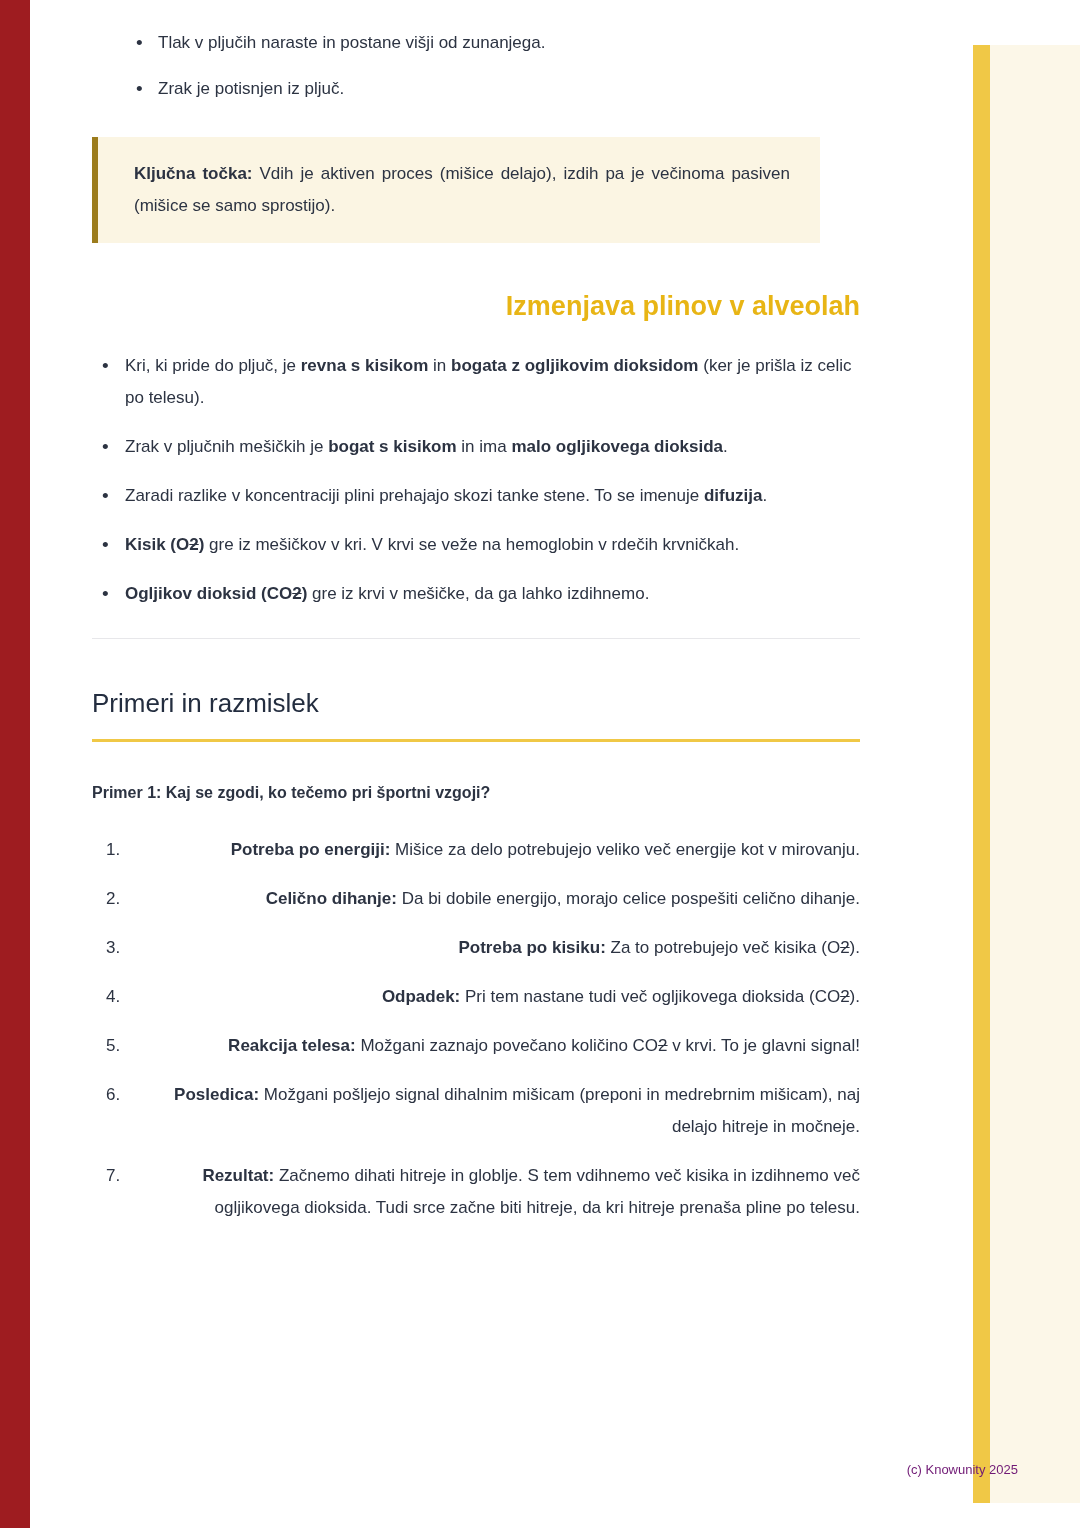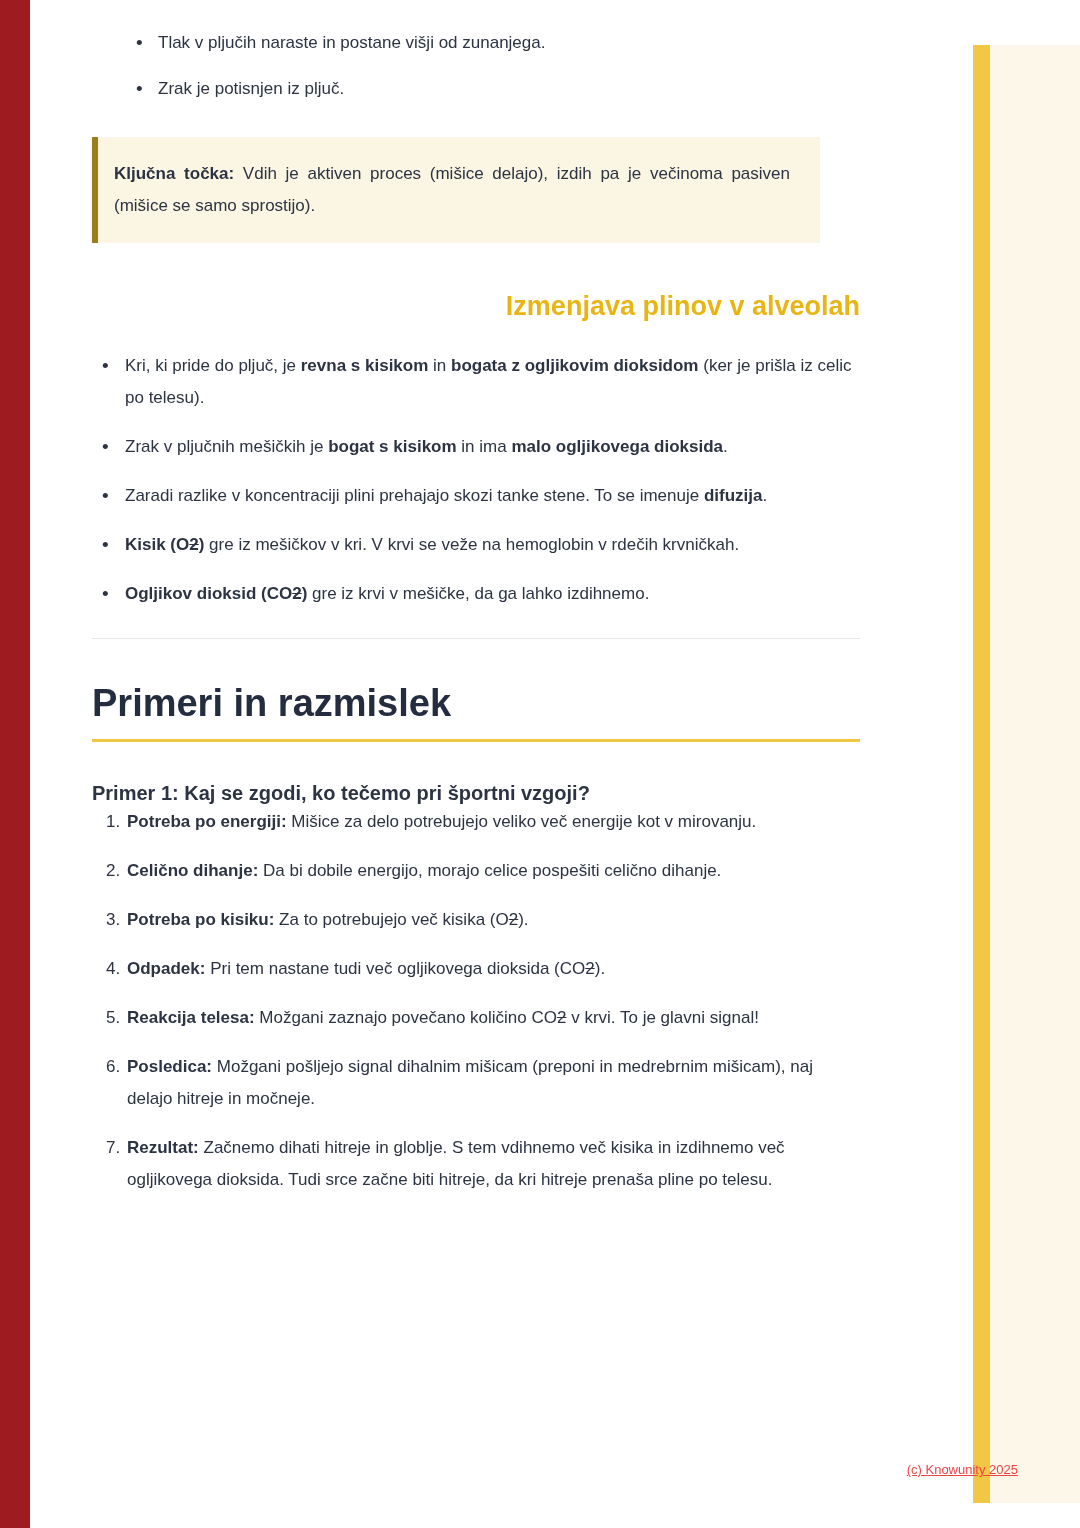--- a/index.html
+++ b/index.html
@@ -47,21 +47,21 @@
     content: "\2022";
     position: absolute; left: 44px; top: 0;
     font-size: 19px; color: #2c3342;
   }
 
   .callout {
     margin-top: 32px;
     width: 728px;
     background: #fbf5e3;
     border-left: 6px solid #9c7c1c;
-    padding: 21px 30px 21px 16px;
+    padding: 21px 30px 21px 36px;
   }
   .callout-text { text-align: justify; line-height: 32px; }
 
   .section-title {
     margin-top: 46px;
     font-size: 27px;
     font-weight: 800;
     color: #e8b515;
     line-height: 34px;
     text-align: right;
@@ -78,48 +78,47 @@
 
   .divider {
     margin-top: 28px;
     border: none;
     border-top: 1px solid #e7e7ea;
     width: 768px;
   }
 
   .page-title {
     margin-top: 44px;
-    font-size: 38px;
-    font-weight: 700;
+    font-size: 26px;
+    font-weight: 400;
     color: #232d3f;
     line-height: 40px;
   }
   .title-underline {
     margin-top: 16px;
     width: 768px; height: 3px;
     background: #f0c846;
   }
 
   .subheading {
     margin-top: 38px;
-    font-size: 20px;
+    font-size: 16px;
     font-weight: 700;
     line-height: 26px;
   }
 
-  .steps { padding-left: 33px; list-style: decimal outside; }
+  .steps { margin-top: 28px; padding-left: 33px; list-style: decimal outside; text-align: right; }
   .steps li { margin-bottom: 17px; padding-left: 2px; }
 
   .footer {
     position: absolute;
     top: 1462px; right: 62px;
     font-size: 13px;
-    color: #ef4444;
+    color: #701a75;
     z-index: 5;
-    text-decoration: underline;
   }
 </style>
 </head>
 <body>
 
 <div class="page">
   <div class="red-stripe"></div>
   <div class="cream-panel"></div>
   <div class="yellow-stripe"></div>
 

